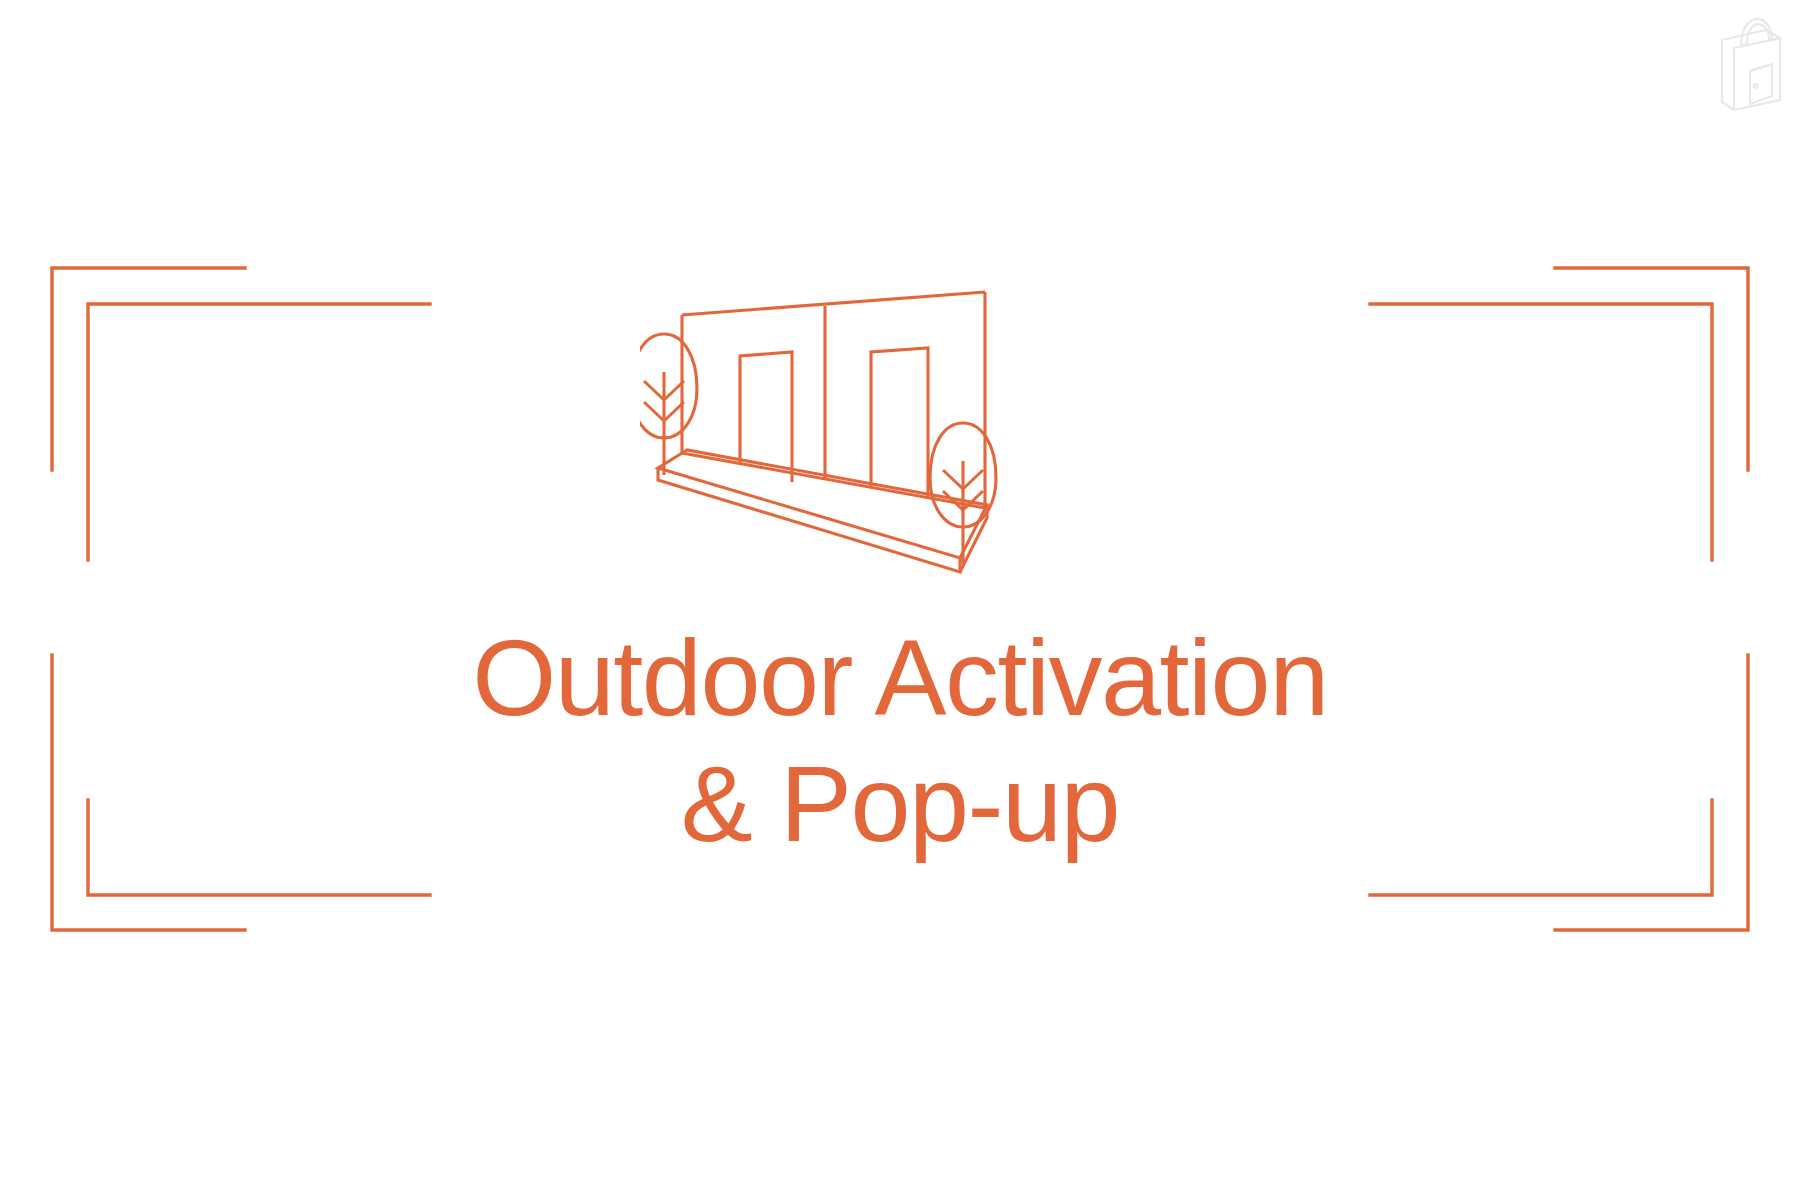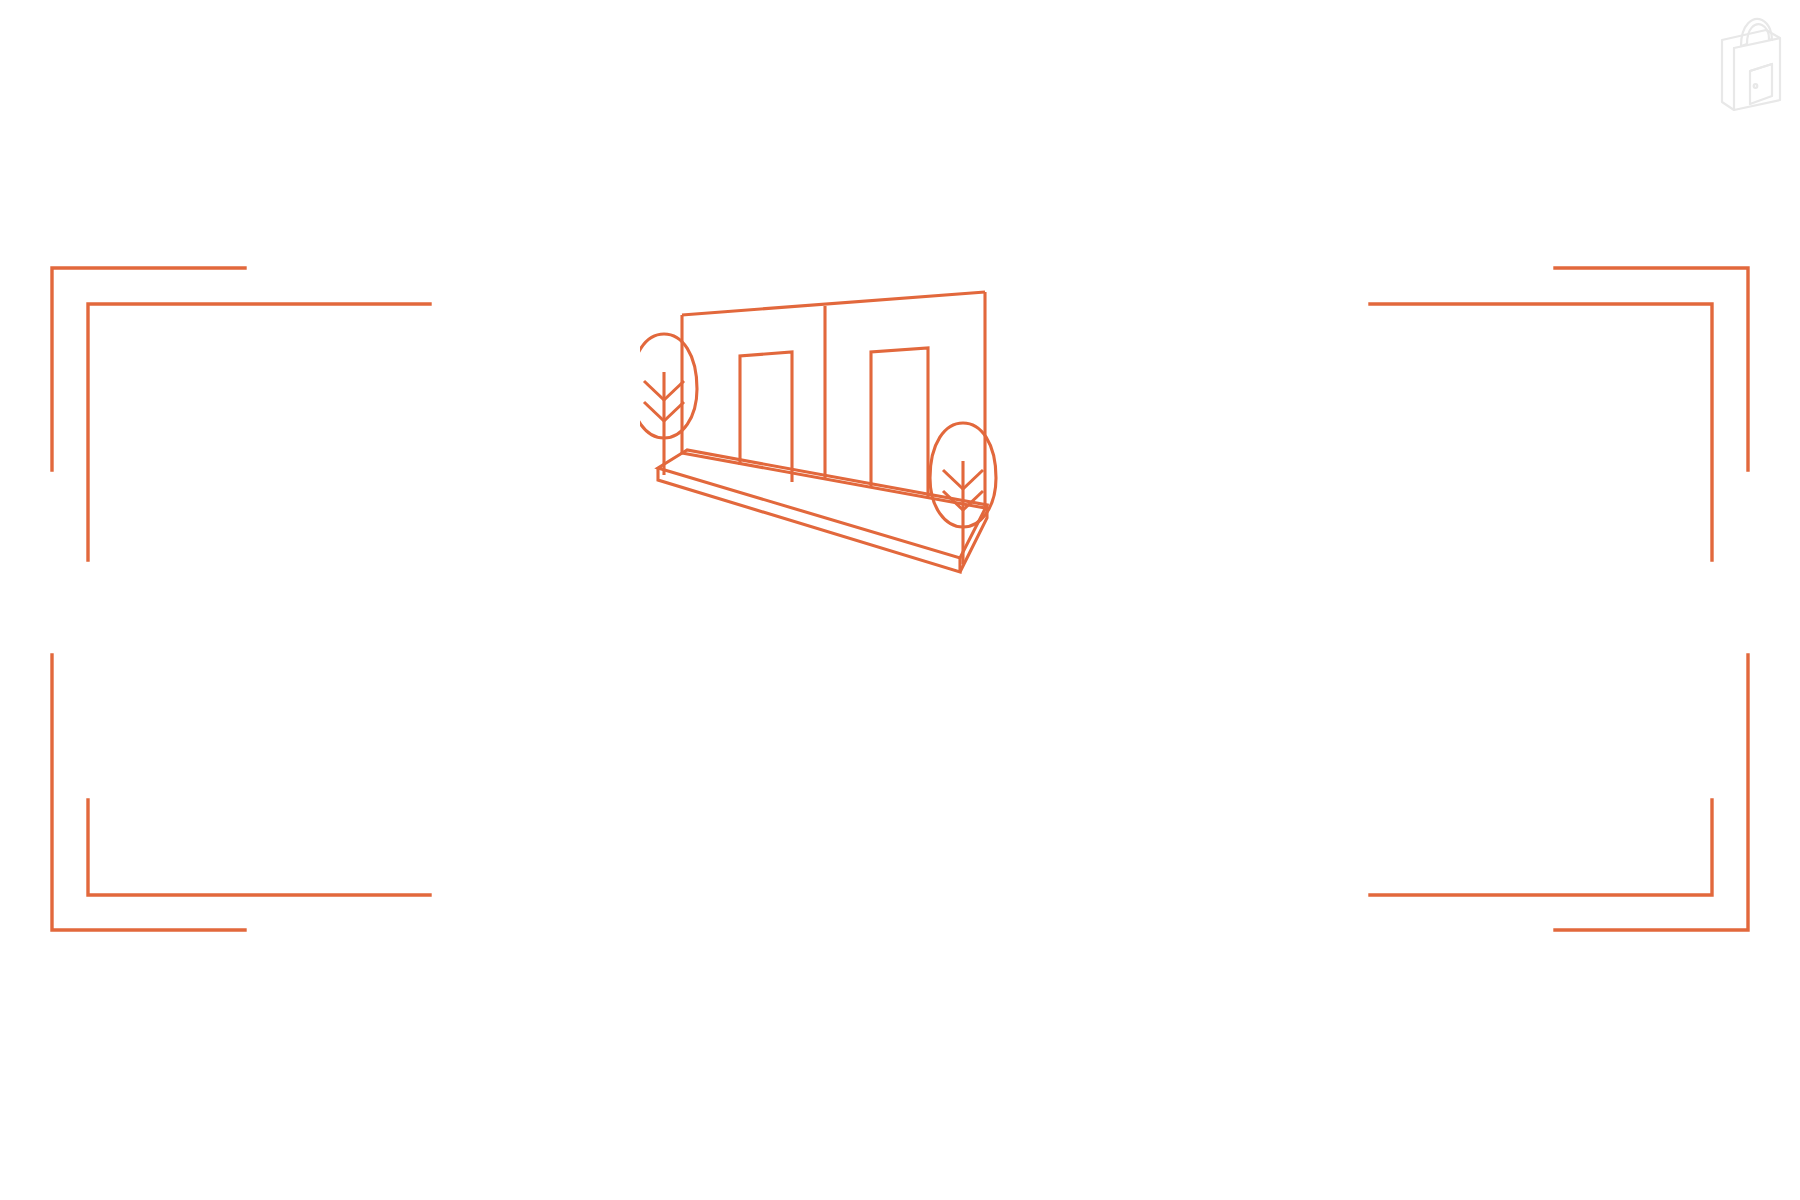--- a/index.html
+++ b/index.html
@@ -159,14 +159,18 @@
           <path d="M303 180 L323 199"></path>
           <path d="M343 180 L323 199"></path>
           <path d="M303 201 L323 220"></path>
           <path d="M343 201 L323 220"></path>
         </g>
 
       </g>
     </svg>
   </div>
 
+  <div id="title-block">
+    <span class="title-line">Outdoor Activation</span>
+    <span class="title-line">&amp; Pop-up</span>
+  </div>
 
 </div>
 
 </body></html>

